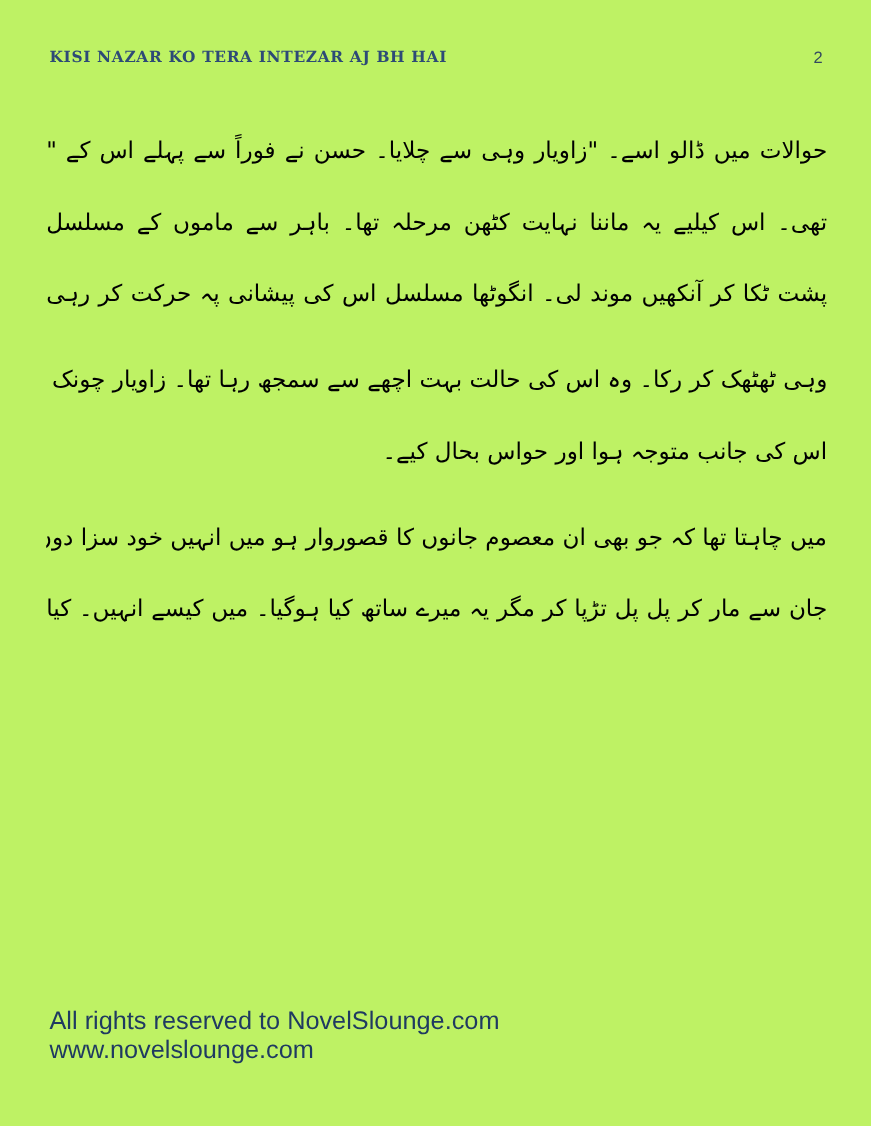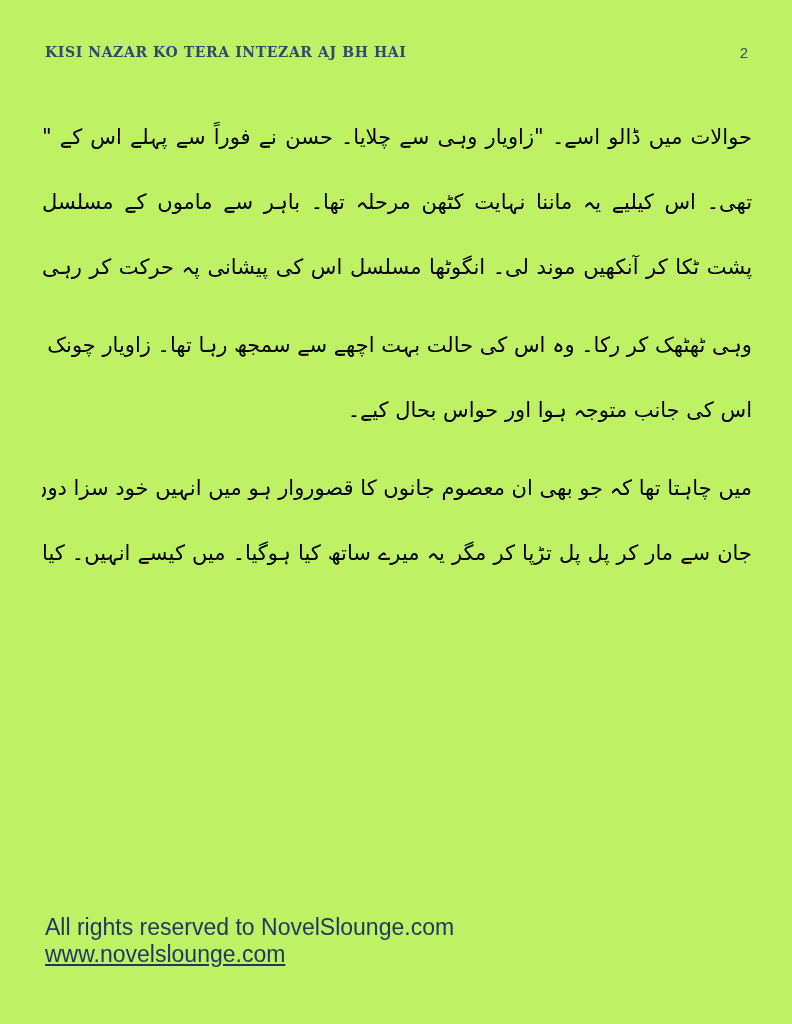--- a/index.html
+++ b/index.html
@@ -69,21 +69,20 @@
     position: absolute;
     left: 45px;
     top: 898px;
     font-size: 23px;
     line-height: 27px;
     color: #1f3a61;
     margin-top: 16px;
   }
   .site-link {
     color: #1f3a61;
-    text-decoration: underline;
     cursor: pointer;
   }
 </style>
 </head>
 <body>
 
 <div class="page">
 
   <div class="header-block">
     <div>KISI NAZAR KO TERA INTEZAR AJ BH HAI</div>

